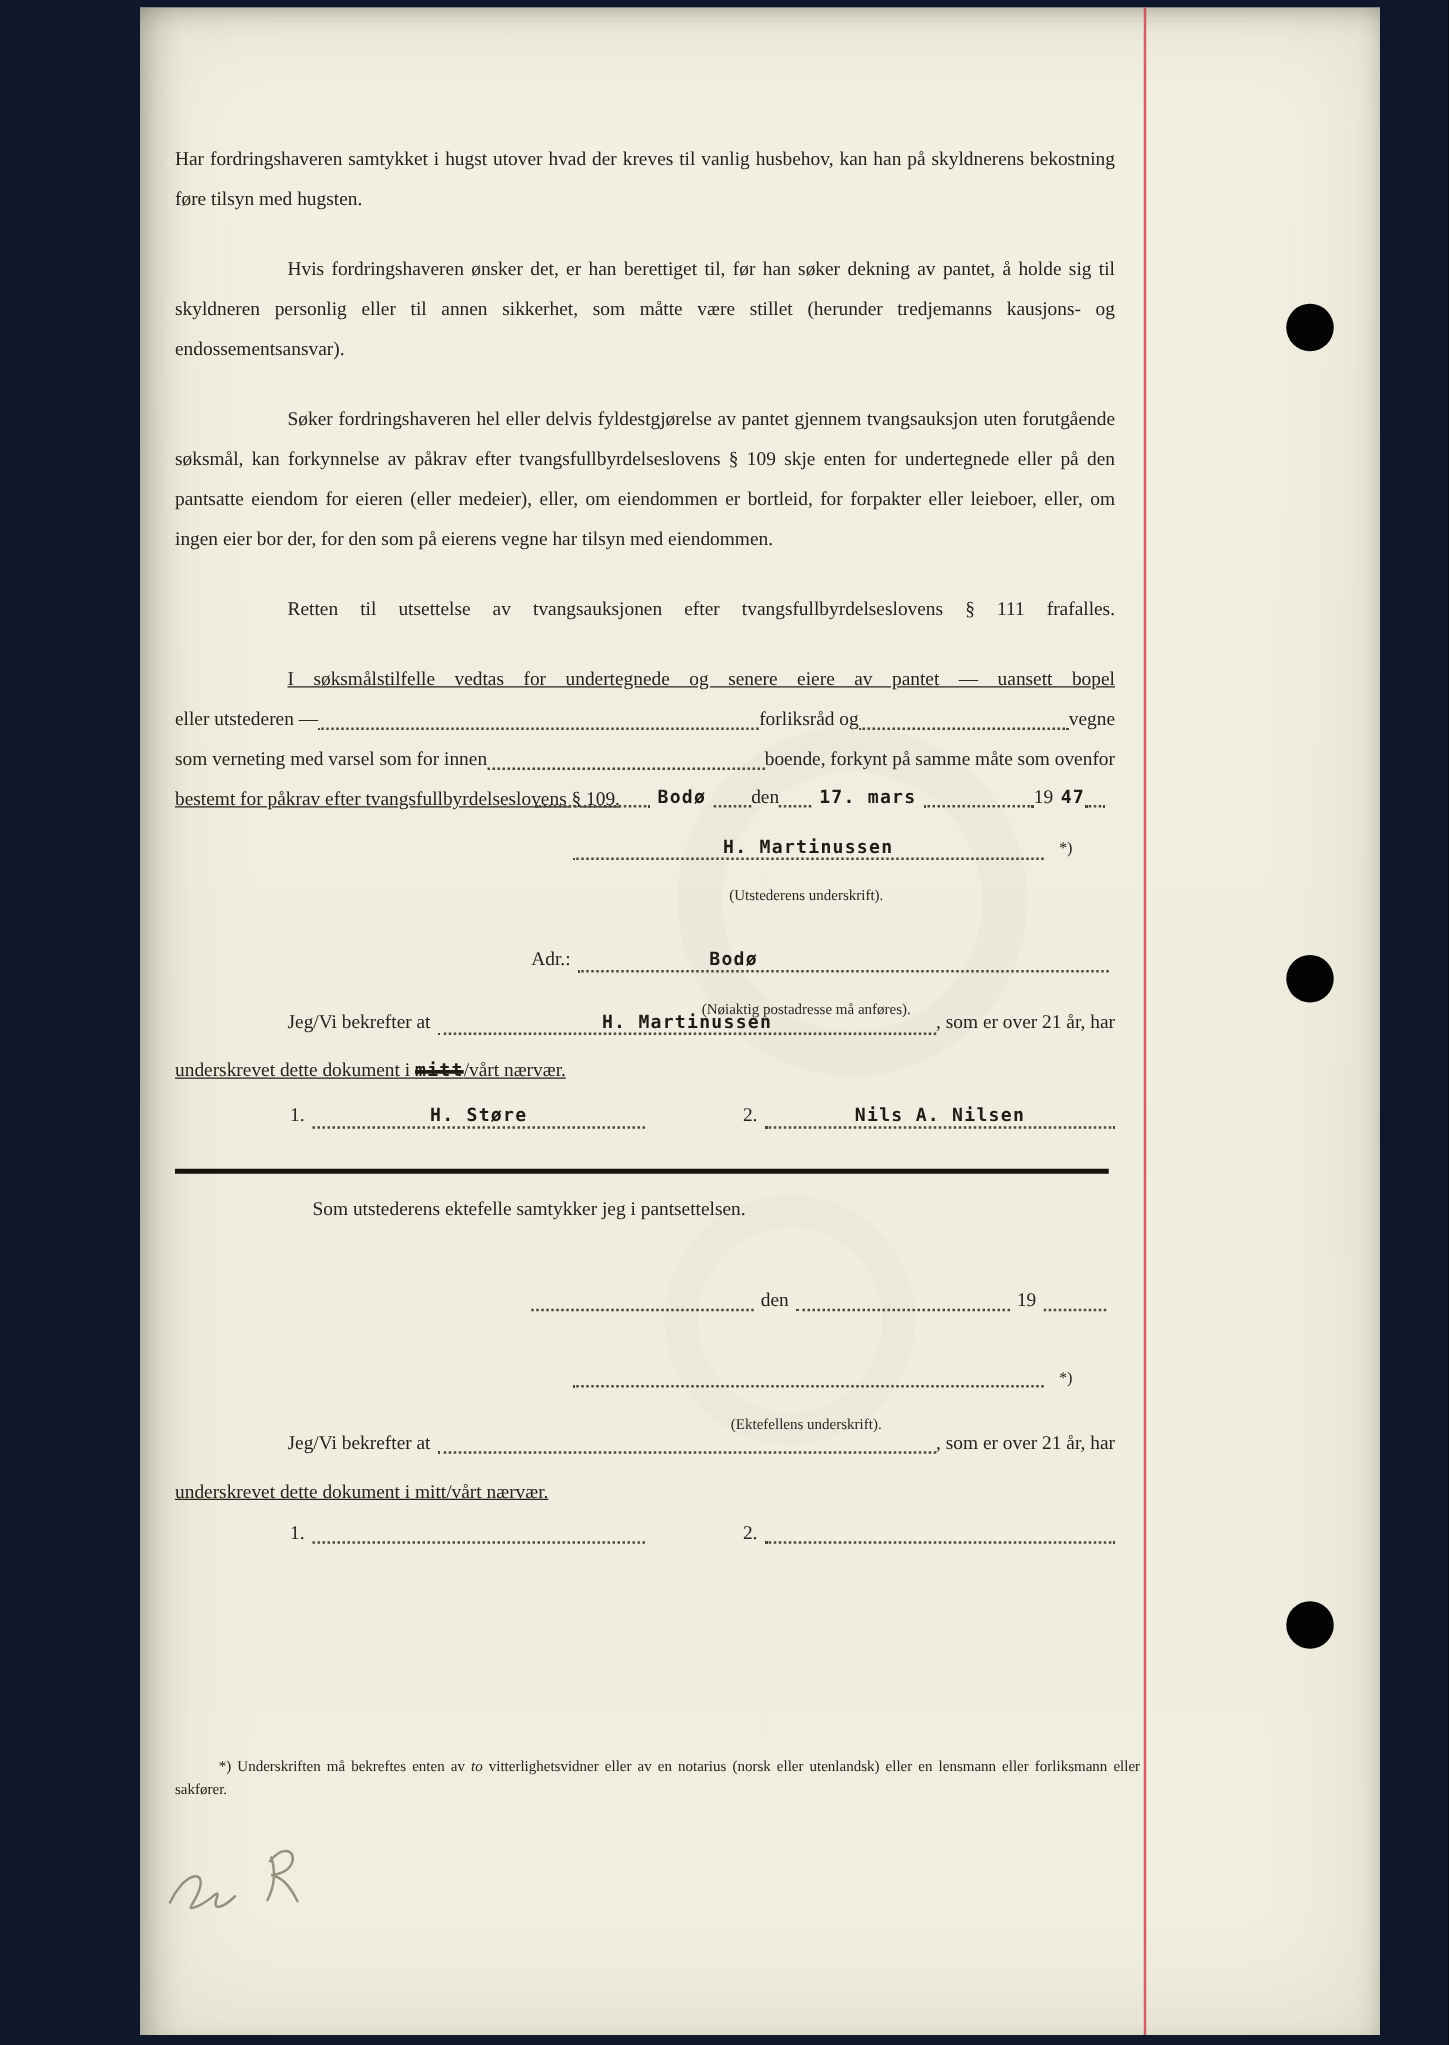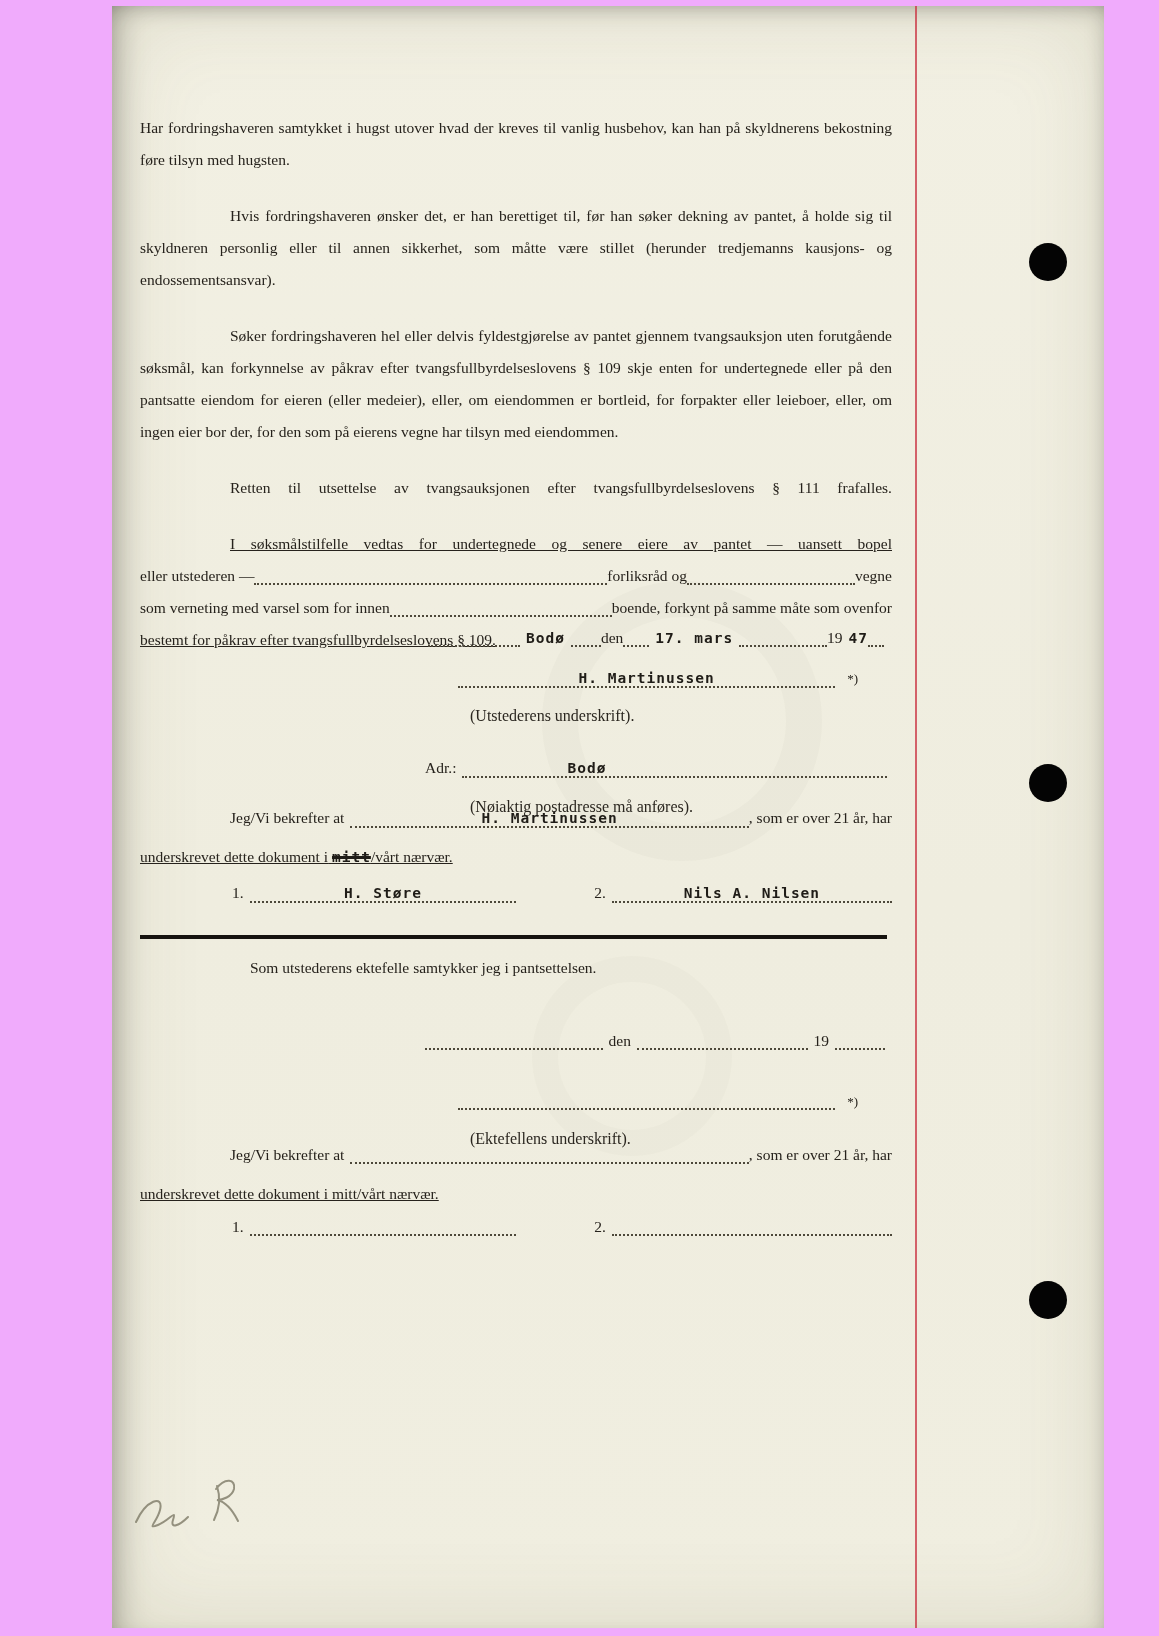--- a/index.html
+++ b/index.html
@@ -1,19 +1,19 @@
 <!DOCTYPE html>
 <html><head>
 <meta charset="utf-8">
 <style>
   * { margin:0; padding:0; box-sizing:border-box; }
   html,body { background:#000; }
   .scan {
     position:relative; width:1159px; height:1636px; overflow:hidden;
-    background:#f0abfc;
+    background:#0f172a;
     font-family:"Liberation Serif", serif; color:#26221c;
   }
   .paper {
     position:absolute; left:112px; top:6px; width:992px; height:1622px;
     background:linear-gradient(180deg,#f2f0e3 0%,#efeddf 55%,#f0eee0 100%);
     box-shadow:
       inset 0 0 90px rgba(115,105,65,.16),
       inset 26px 0 35px -26px rgba(0,0,0,.38),
       inset 0 16px 26px -18px rgba(0,0,0,.34),
       inset -14px 0 24px -18px rgba(0,0,0,.22);
@@ -40,21 +40,21 @@
   .leader:not(.filled) { transform:translateY(4px); }
   .leader.filled { display:inline-flex; align-items:flex-end; justify-content:center; height:auto; }
   .leader.filled.start { justify-content:flex-start; }
 
   .typed {
     font-family:"DejaVu Sans Mono", monospace; font-weight:700;
     font-size:14.5px; letter-spacing:1px; color:#1f1c17; white-space:nowrap;
   }
   .struck { text-decoration:line-through; text-decoration-thickness:2.5px; }
 
-  .caption { position:absolute; font-size:16px; line-height:14px; text-align:left; color:#2b2720; }
+  .caption { position:absolute; font-size:12px; line-height:14px; text-align:center; color:#2b2720; }
   .small-note { font-size:14.5px; line-height:22px; }
   .rule { position:absolute; height:4px; background:#16130f; }
   .footnote { font-size:12px; line-height:18px; text-align:justify; text-indent:35px; }
   .em { font-style:italic; }
   .scribble { position:absolute; }
   .scribble path { fill:none; stroke:#84806d; stroke-width:2; stroke-linecap:round; opacity:.85; }
 </style>
 </head>
 <body>
 
@@ -170,20 +170,26 @@
     </div>
 
     <div class="row abs" style="left:28px;top:1212px;width:752px;height:28px;padding-left:92px">
       <span class="frag gap-r">1.</span>
       <span class="leader" style="flex:1"></span>
       <span style="flex:0 0 78px"></span>
       <span class="frag gap-r">2.</span>
       <span class="leader" style="flex:1.05"></span>
     </div>
 
+    <div class="footnote abs" style="left:28px;top:1398px;width:772px">
+      <span>*)</span>
+      <span>Underskriften må bekreftes enten av</span>
+      <span class="em">to</span>
+      <span>vitterlighetsvidner eller av en notarius (norsk eller utenlandsk) eller en lensmann eller forliksmann eller sakfører.</span>
+    </div>
 
     <svg class="scribble" style="left:8px;top:1458px" width="230" height="80" viewBox="0 0 230 80">
       <path d="M16 58 C26 36 44 30 40 46 C37 58 26 66 38 61 C50 56 57 44 53 56 C50 65 59 62 68 53"></path>
       <path d="M97 22 C101 34 99 46 94 56 M96 25 C105 13 116 15 114 25 C112 33 102 36 97 36 C107 38 113 47 118 57"></path>
     </svg>
 
     <div class="hole" style="left:917px;top:237px"></div>
     <div class="hole" style="left:917px;top:758px"></div>
     <div class="hole" style="left:917px;top:1275px"></div>
   </div>

